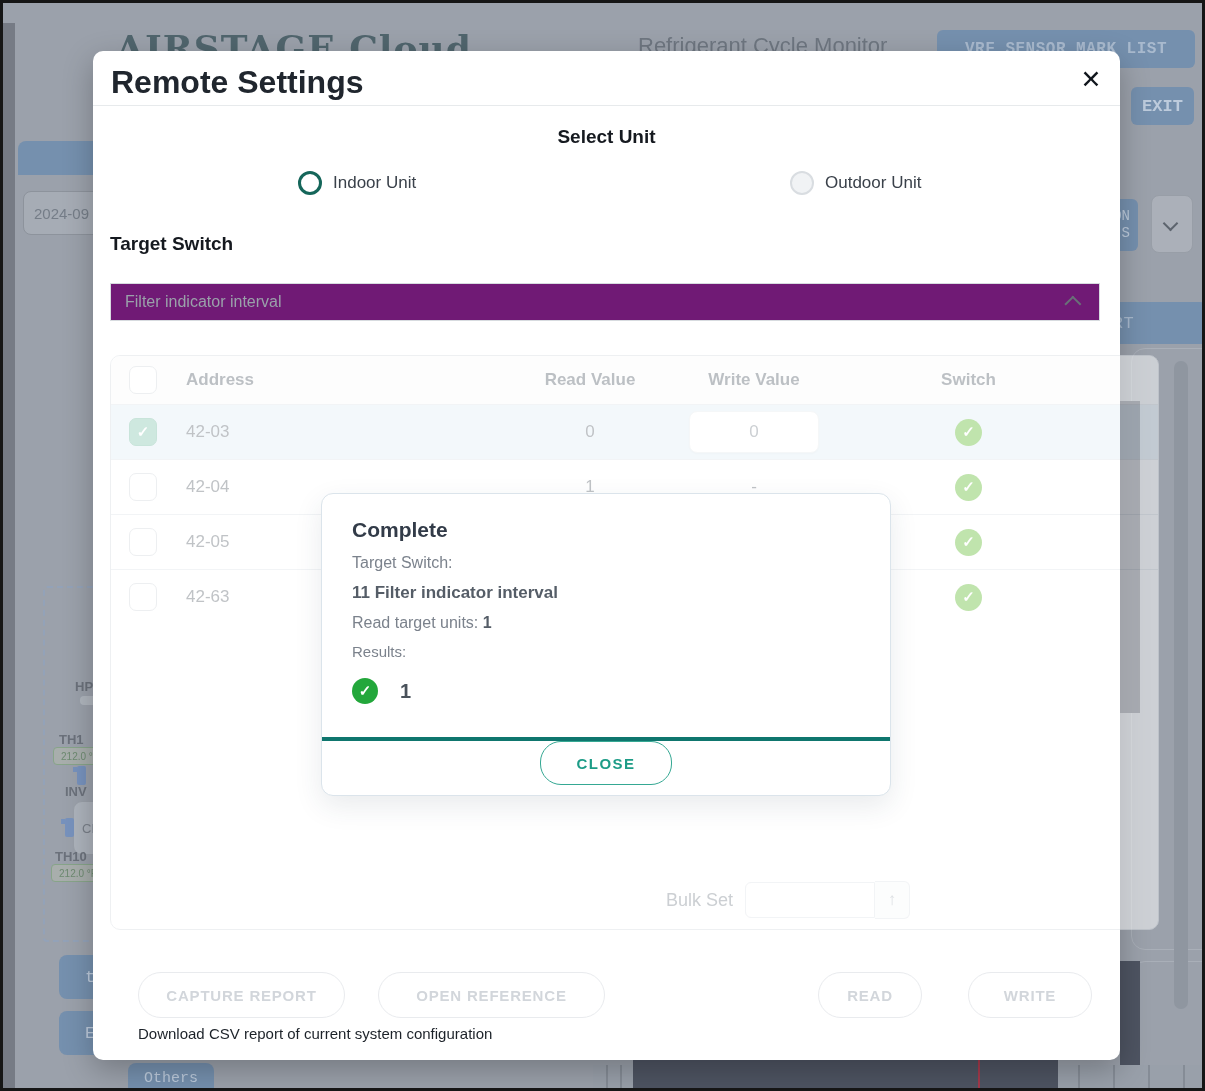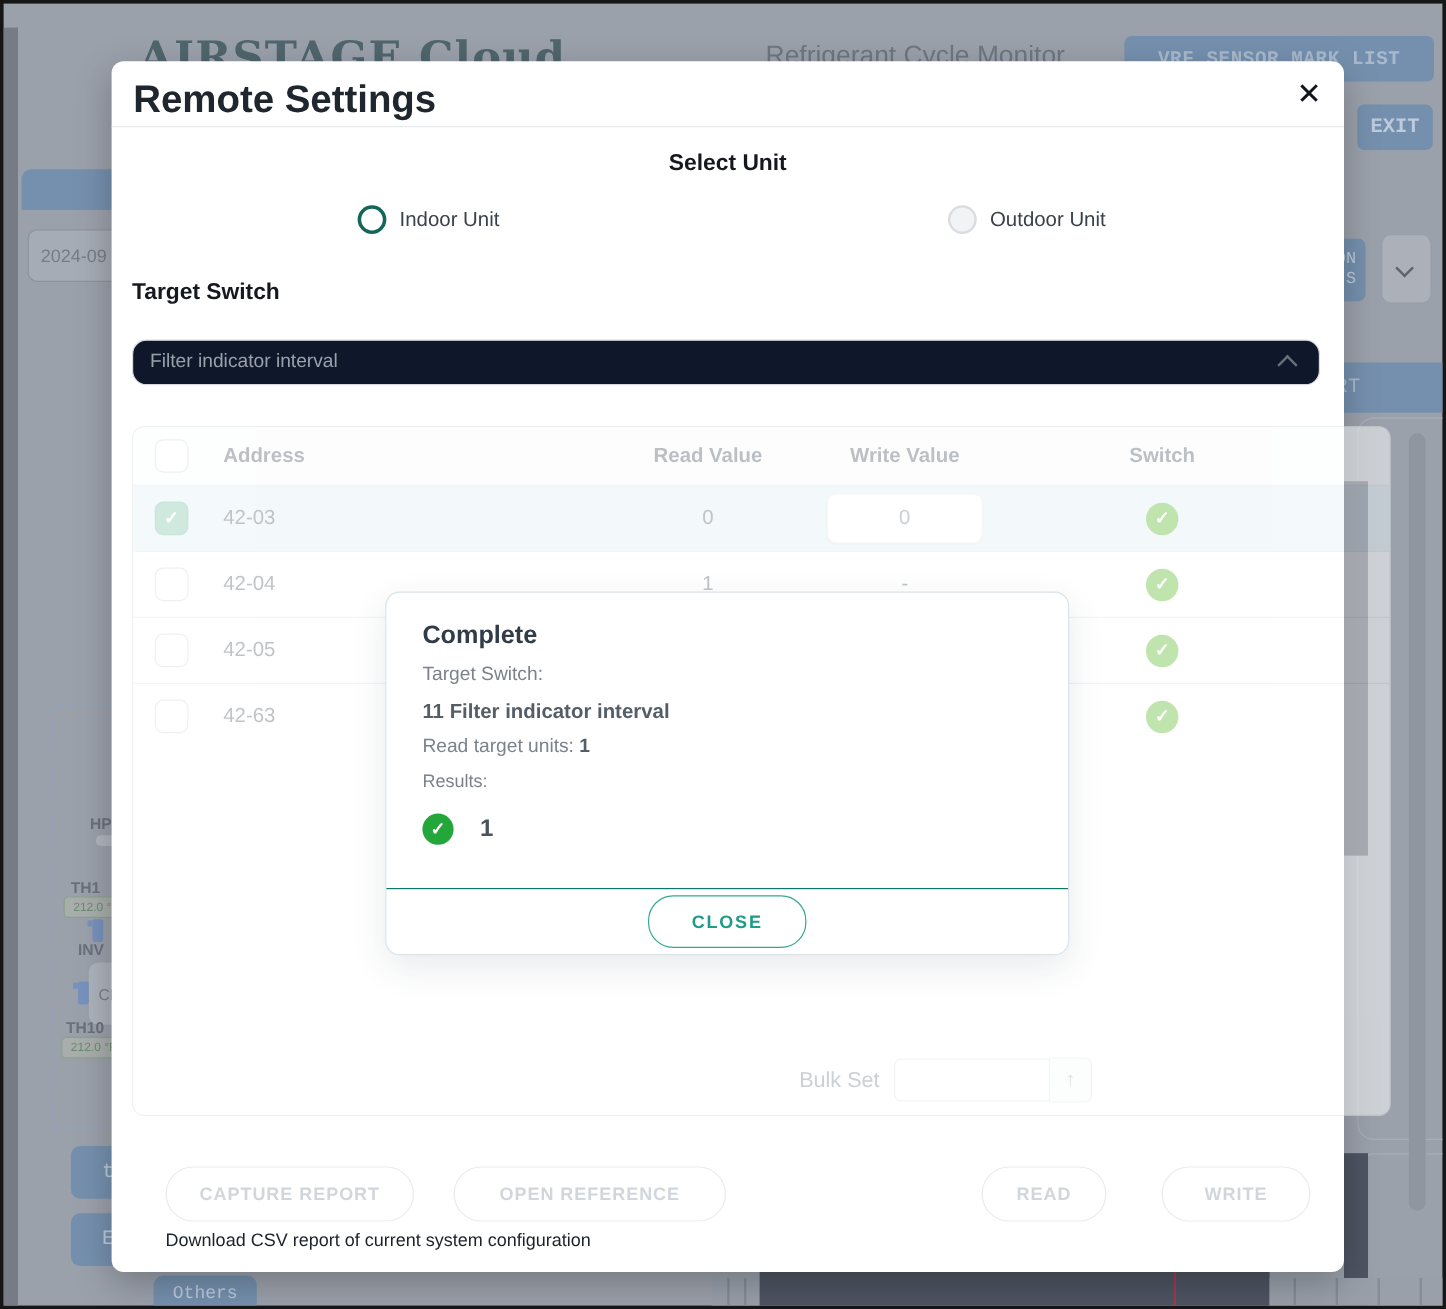--- a/index.html
+++ b/index.html
@@ -65,22 +65,22 @@
   .select-unit-heading{position:absolute;left:0;top:75px;width:100%;text-align:center;
     font-size:19px;font-weight:bold;color:#15191f;}
   .radio-row{position:absolute;top:120px;display:flex;align-items:center;gap:11px;font-size:17px;color:#3a414a;}
   .radio-indoor{left:205px;}
   .radio-outdoor{left:697px;}
   .radio-circle{width:24px;height:24px;border-radius:50%;box-sizing:border-box;}
   .radio-on{border:3px solid #15665a;background:#fff;}
   .radio-off{border:2px solid #d9dde1;background:#f1f3f5;}
   .target-heading{position:absolute;left:17px;top:182px;font-size:19px;font-weight:bold;color:#15191f;}
   .dropdown{position:absolute;left:17px;top:232px;width:990px;height:38px;border:1px solid #d7dbdf;
-    border-radius:12px;box-sizing:border-box;display:flex;align-items:center;padding:0 18px 0 14px;
-    color:#9aa1aa;font-size:16px;background:#0f172a;}
+    border-radius:0;box-sizing:border-box;display:flex;align-items:center;padding:0 18px 0 14px;
+    color:#9aa1aa;font-size:16px;background:#701a75;}
   .dropdown .spacer{flex:1;}
   .chevron-up{width:10px;height:10px;border-left:2px solid #697078;border-top:2px solid #697078;
     transform:rotate(45deg) translateY(3px);}
   
   .table-wrap{position:absolute;left:17px;top:304px;width:1008px;height:575px;opacity:.5;padding-left:41px;}
   .sw-table{position:absolute;inset:0;border:1px solid #dfe3e7;border-radius:10px;box-sizing:border-box;background:#fff;}
   .t-row{display:grid;grid-template-columns:64px 335px 160px 168px 261px;align-items:center;height:54px;
     border-top:1px solid #e7ebee;}
   .t-head{height:48px;border-top:none;color:#7b828b;font-weight:bold;font-size:17px;background:#fcfdfd;border-radius:10px 10px 0 0;}
   .t-head .cell,.t-row .cell{display:flex;align-items:center;justify-content:center;}
@@ -112,22 +112,22 @@
     border:1px solid #dbe4eb;border-radius:12px;box-shadow:0 10px 28px rgba(40,60,80,.10);box-sizing:border-box;}
   .dlg-body{position:absolute;left:30px;top:24px;right:30px;}
   .dlg-title{font-size:21px;font-weight:bold;color:#323b48;margin-bottom:12px;}
   .dlg-gray{font-size:16px;color:#7b828c;margin-bottom:11px;}
   .dlg-bold{font-size:17px;font-weight:bold;color:#555d67;margin-bottom:11px;}
   .dlg-total b{color:#555d67;}
   .dlg-result{display:flex;align-items:center;gap:22px;margin-top:18px;}
   .dlg-check{width:26px;height:26px;border-radius:50%;background:#23a73b;color:#fff;display:flex;
     align-items:center;justify-content:center;font-size:15px;font-weight:bold;}
   .dlg-count{font-size:20px;font-weight:bold;color:#4a525b;}
-  .dlg-footer{position:absolute;left:0;bottom:0;width:100%;height:54px;border-top:1px solid #0f766e;
-    display:flex;align-items:center;justify-content:center;}
+  .dlg-footer{position:absolute;left:0;bottom:0;width:100%;height:54px;border-top:4px solid #0f766e;
+    display:flex;justify-content:center;}
   .dlg-close{min-width:130px;height:42px;border:1px solid #35a893;border-radius:21px;background:#fff;
     color:#1d9c87;font-weight:bold;font-size:15px;letter-spacing:1.5px;display:flex;align-items:center;
     justify-content:center;cursor:pointer;}
 </style>
 </head>
 <body>
 
 <div class="screen">
 
   <div class="bg">

